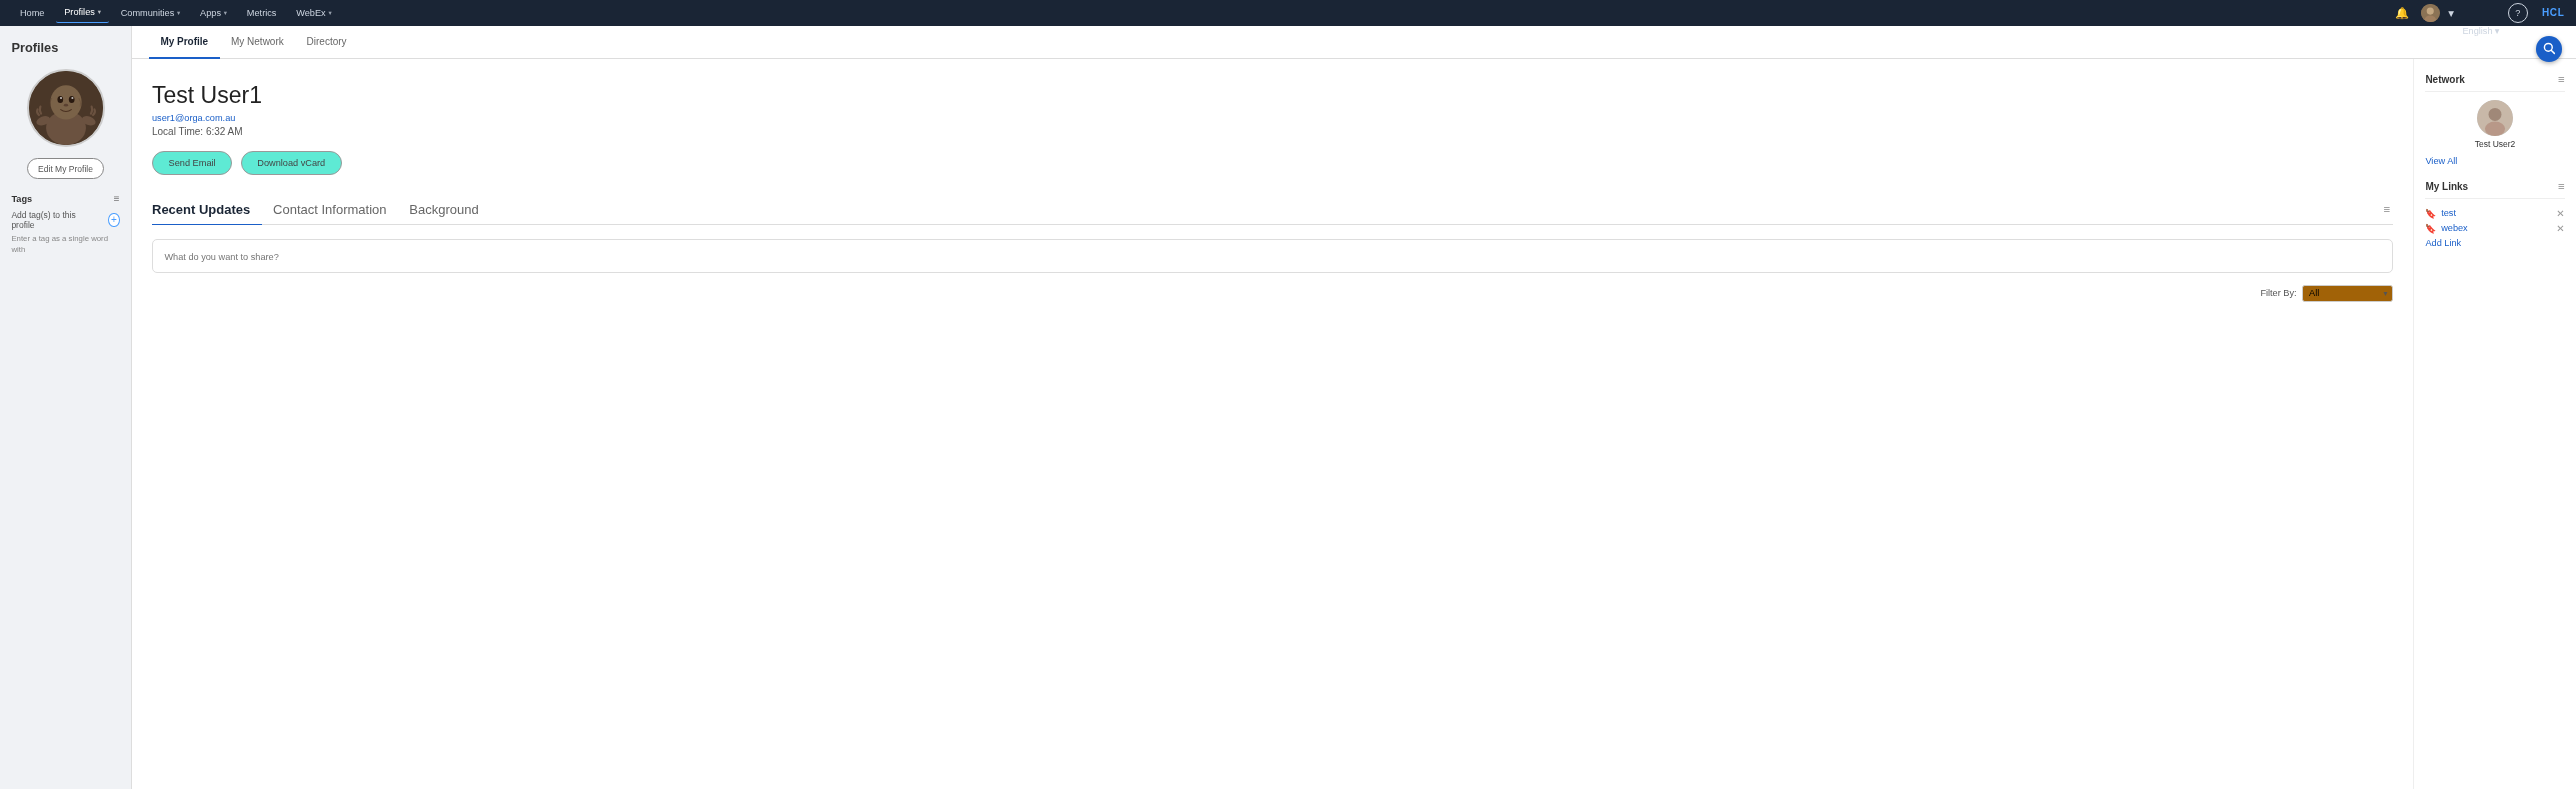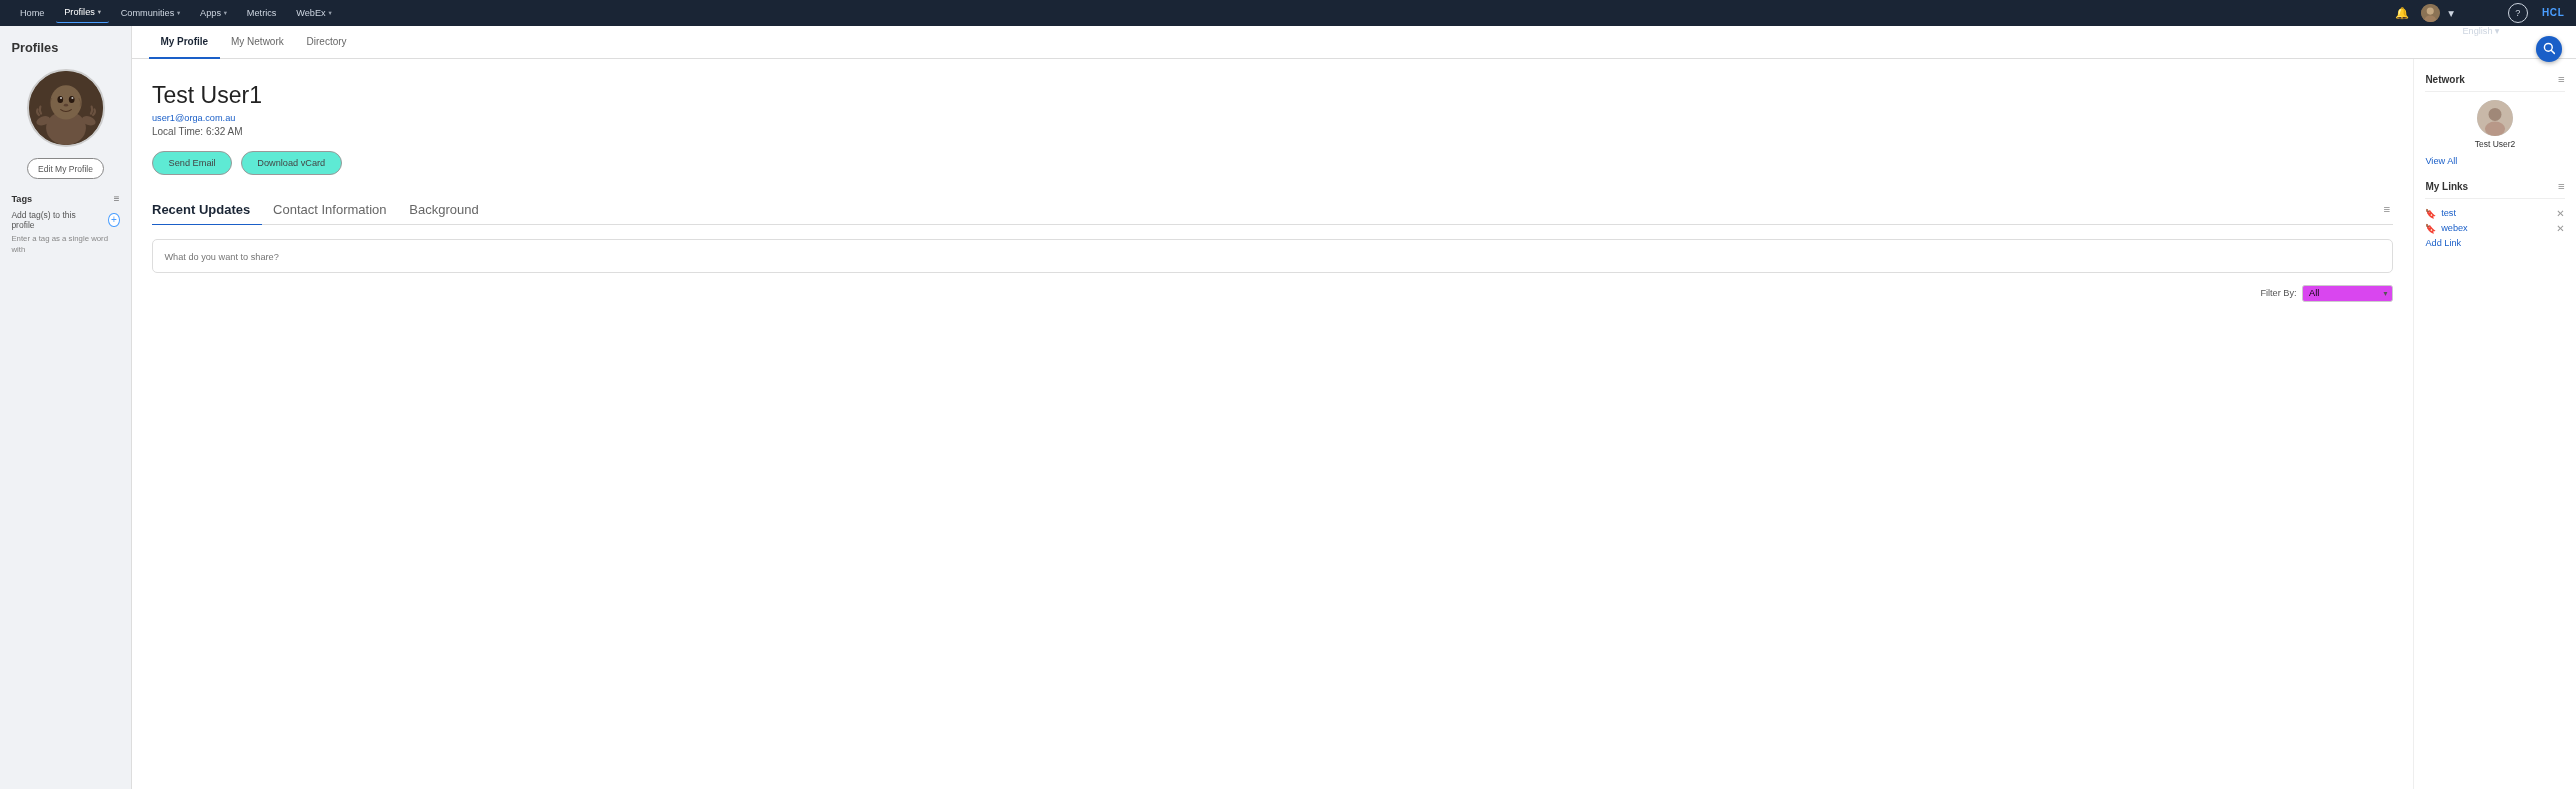--- a/index.html
+++ b/index.html
@@ -318,21 +318,21 @@
     }
     .filter-label {
       font-size: 9.2px;
       color: #555;
     }
     .filter-select {
       border: 0.7px solid #ccc;
       border-radius: 2.8px;
       padding: 2.8px 17px 2.8px 5.7px;
       font-size: 9.2px;
-      background: #d946ef;
+      background: #a16207;
       cursor: pointer;
       appearance: none;
       -webkit-appearance: none;
       padding-right: 20px;
     }
     .filter-select-wrap {
       position: relative;
       display: flex;
       align-items: center;
     }

